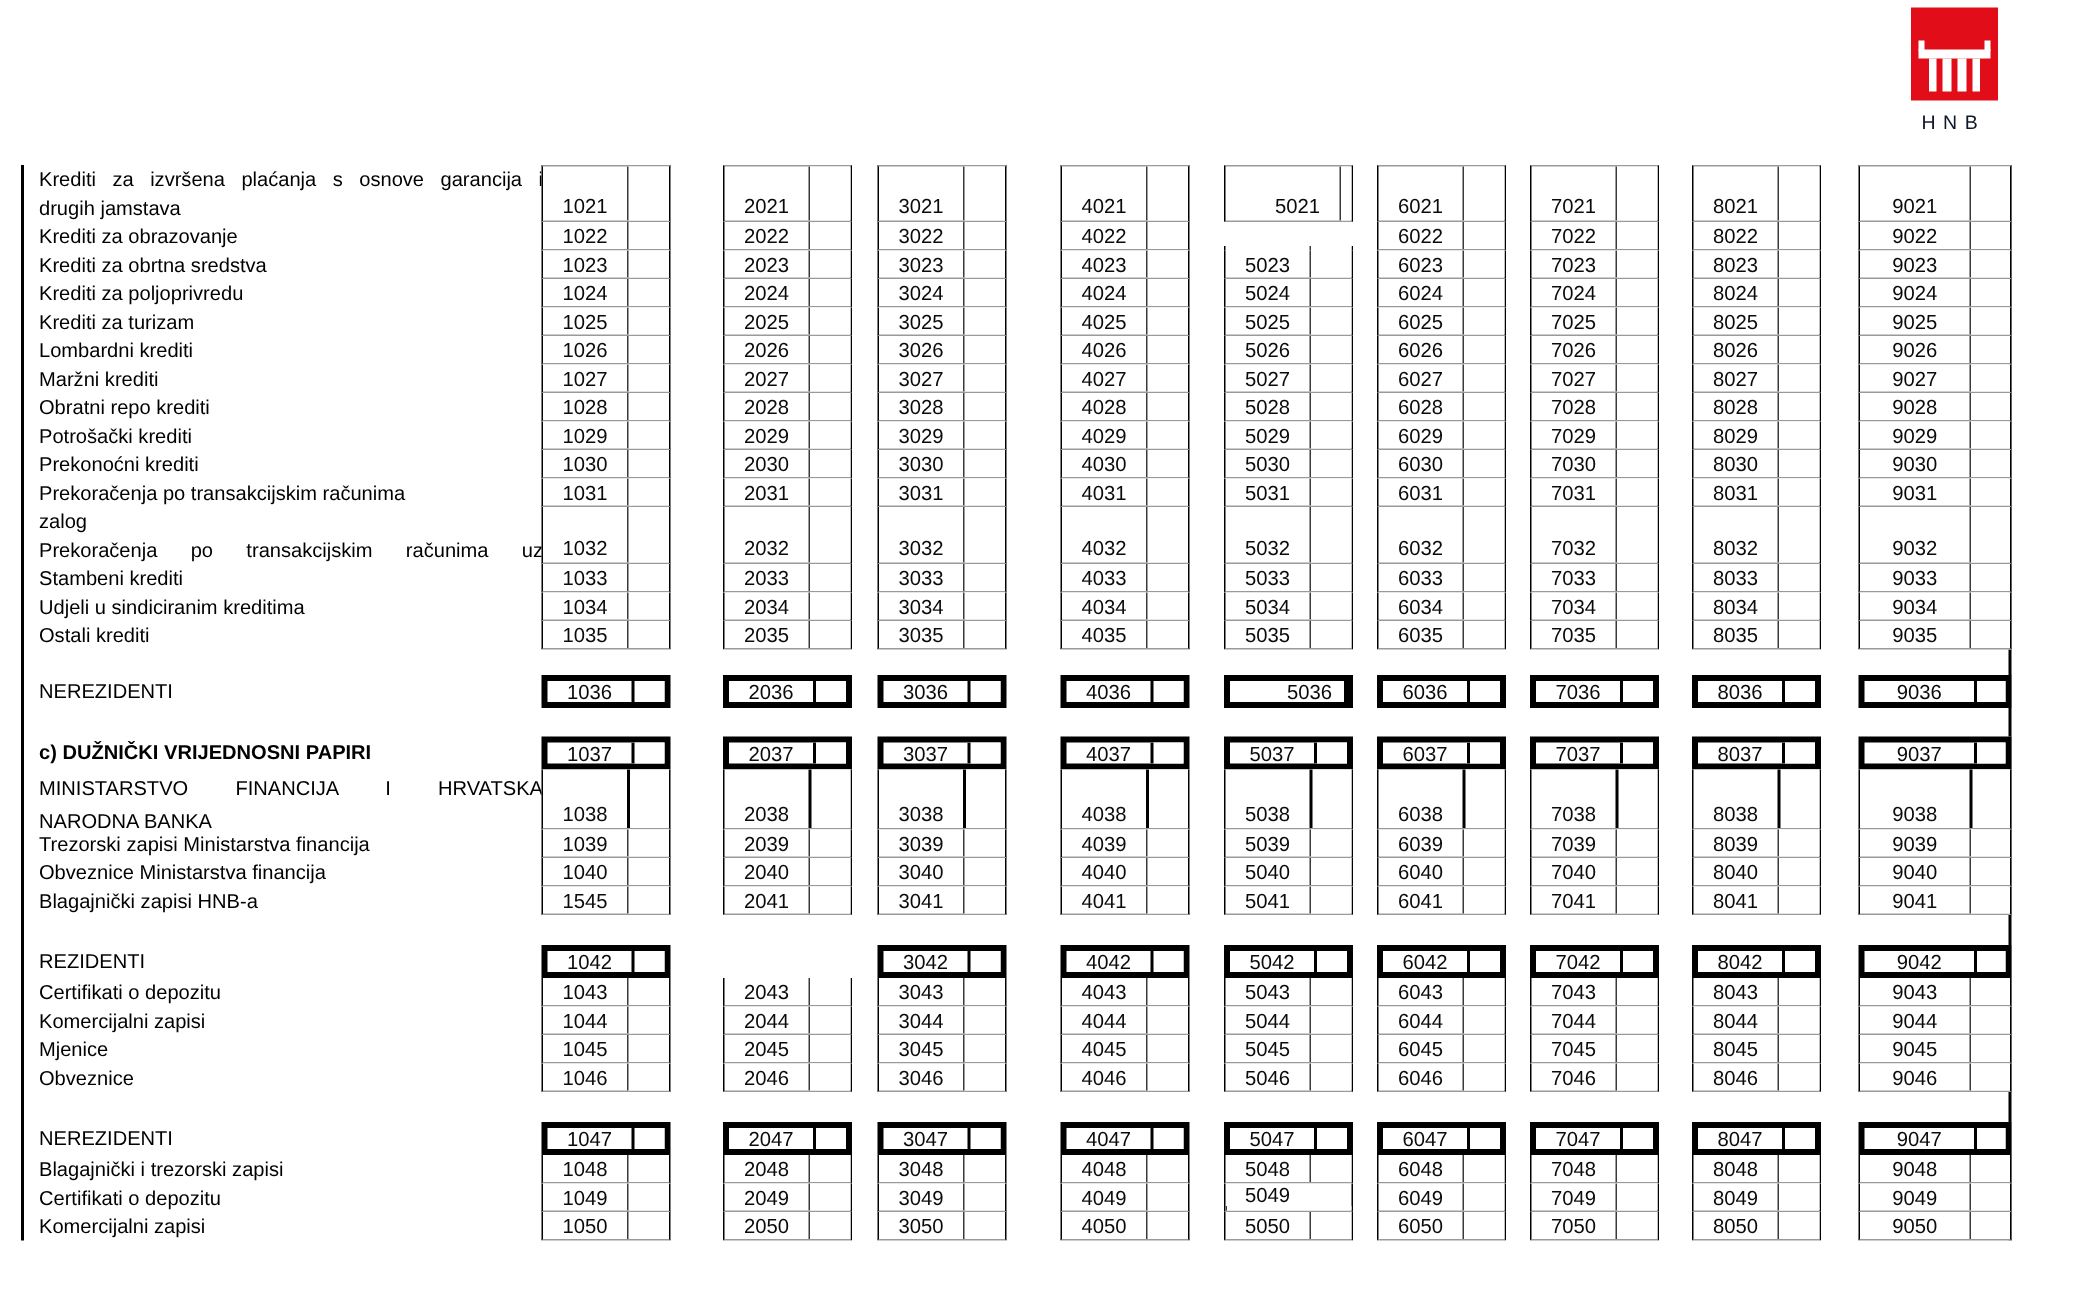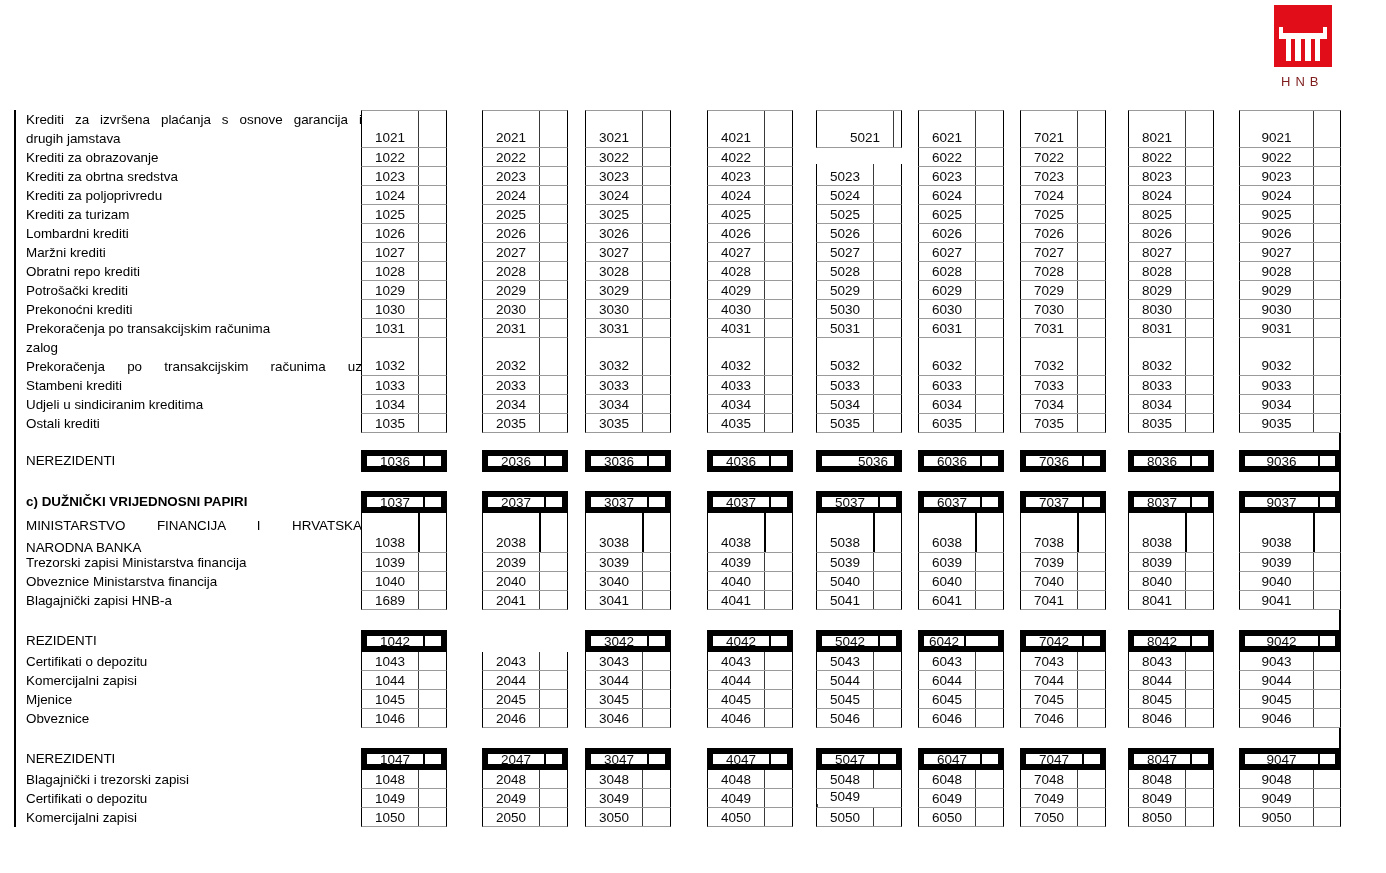--- a/index.html
+++ b/index.html
@@ -8,41 +8,41 @@
 
   
   .logo-wrap{position:absolute;left:1274px;top:5px;width:60px;height:88px;}
   .logo-sq{position:absolute;left:0;top:0;width:58px;height:62px;background:#e10e1a;}
   .logo-sq div{position:absolute;background:#fff;}
   .l-bar{left:8%;right:8%;top:45%;height:10%;}
   .l-tick-l{left:8%;width:7%;top:36%;height:10%;}
   .l-tick-r{right:8%;width:7%;top:36%;height:10%;}
   .l-col{top:55%;height:36%;width:9%;}
   .l-c1{left:20%;} .l-c2{left:37%;} .l-c3{left:54%;} .l-c4{left:71%;}
-  .logo-text{position:absolute;left:7px;top:69px;font-size:13px;letter-spacing:5px;color:#7f1d1d;white-space:nowrap;}
+  .logo-text{position:absolute;left:7px;top:69px;font-size:13px;letter-spacing:5px;color:#0f172a;white-space:nowrap;}
 
   
   .side-border{position:absolute;top:110px;height:717px;width:2px;background:#000;}
   .side-border.left{left:14px;}
   .side-border.right{left:1339px;}
 
   
   .row-label{position:absolute;left:26px;width:336px;font-size:13.4px;line-height:19px;}
   .row-label .ln{height:19px;line-height:19px;overflow:visible;white-space:nowrap;}
   .row-label .ln.just{text-align:justify;text-align-last:justify;white-space:normal;overflow:hidden;}
   .row-label.em{text-transform:none;}
   .row-label.em .ln{line-height:22px;height:22px;}
   .row-label.bold{font-weight:bold;}
   .row-label.vtall{padding-top:2px;}
 
   
   .code-box{position:absolute;display:flex;background:#fff;box-sizing:border-box;
             border-left:1px solid #000;border-right:1px solid #000;border-bottom:1px solid #9a9a9a;}
   .code-box.first{border-top:1px solid #9a9a9a;}
-  .code-box.em{border:6px solid #000000;}
+  .code-box.em{border:4px solid #000000;}
   .code-cell{display:flex;align-items:center;justify-content:center;font-size:13.5px;color:#0a0a0a;}
   .code-box.tall .code-cell,.code-box.em-tall .code-cell{align-items:flex-end;padding-bottom:2px;}
   .blank-cell{flex:1;border-left:1px solid #3a3a3a;background:#fff;}
   .code-box.em .blank-cell,.code-box.em-tall .blank-cell{border-left:2px solid #000;}
 </style>
 </head>
 <body>
 
 <div class="page">
 
@@ -843,21 +843,21 @@
         <div class="blank-cell"></div>
       </div>
       <div class="code-box normal" style="left: 1239px; top: 572px; width: 102px; height: 19px;">
         <div class="code-cell" style="width: 73px;">9040</div>
         <div class="blank-cell"></div>
       </div>
       <div class="row-label" style="top: 591px; height: 19px;">
         <div class="ln">Blagajnički zapisi HNB-a</div>
       </div>
       <div class="code-box normal" style="left: 361px; top: 591px; width: 86px; height: 19px;">
-        <div class="code-cell" style="width: 56px;">1689</div>
+        <div class="code-cell" style="width: 56px;">1545</div>
         <div class="blank-cell"></div>
       </div>
       <div class="code-box normal" style="left: 482px; top: 591px; width: 86px; height: 19px;">
         <div class="code-cell" style="width: 56px;">2041</div>
         <div class="blank-cell"></div>
       </div>
       <div class="code-box normal" style="left: 585px; top: 591px; width: 86px; height: 19px;">
         <div class="code-cell" style="width: 56px;">3041</div>
         <div class="blank-cell"></div>
       </div>
@@ -902,21 +902,21 @@
       </div>
       <div class="code-box em" style="left: 707px; top: 630px; width: 86px; height: 22px;">
         <div class="code-cell" style="width: 56px;">4042</div>
         <div class="blank-cell"></div>
       </div>
       <div class="code-box em" style="left: 816px; top: 630px; width: 86px; height: 22px;">
         <div class="code-cell" style="width: 56px;">5042</div>
         <div class="blank-cell"></div>
       </div>
       <div class="code-box em" style="left: 918px; top: 630px; width: 86px; height: 22px;">
-        <div class="code-cell" style="width: 40px;">6042</div>
+        <div class="code-cell" style="width: 56px;">6042</div>
         <div class="blank-cell"></div>
       </div>
       <div class="code-box em" style="left: 1020px; top: 630px; width: 86px; height: 22px;">
         <div class="code-cell" style="width: 56px;">7042</div>
         <div class="blank-cell"></div>
       </div>
       <div class="code-box em" style="left: 1128px; top: 630px; width: 86px; height: 22px;">
         <div class="code-cell" style="width: 56px;">8042</div>
         <div class="blank-cell"></div>
       </div>

